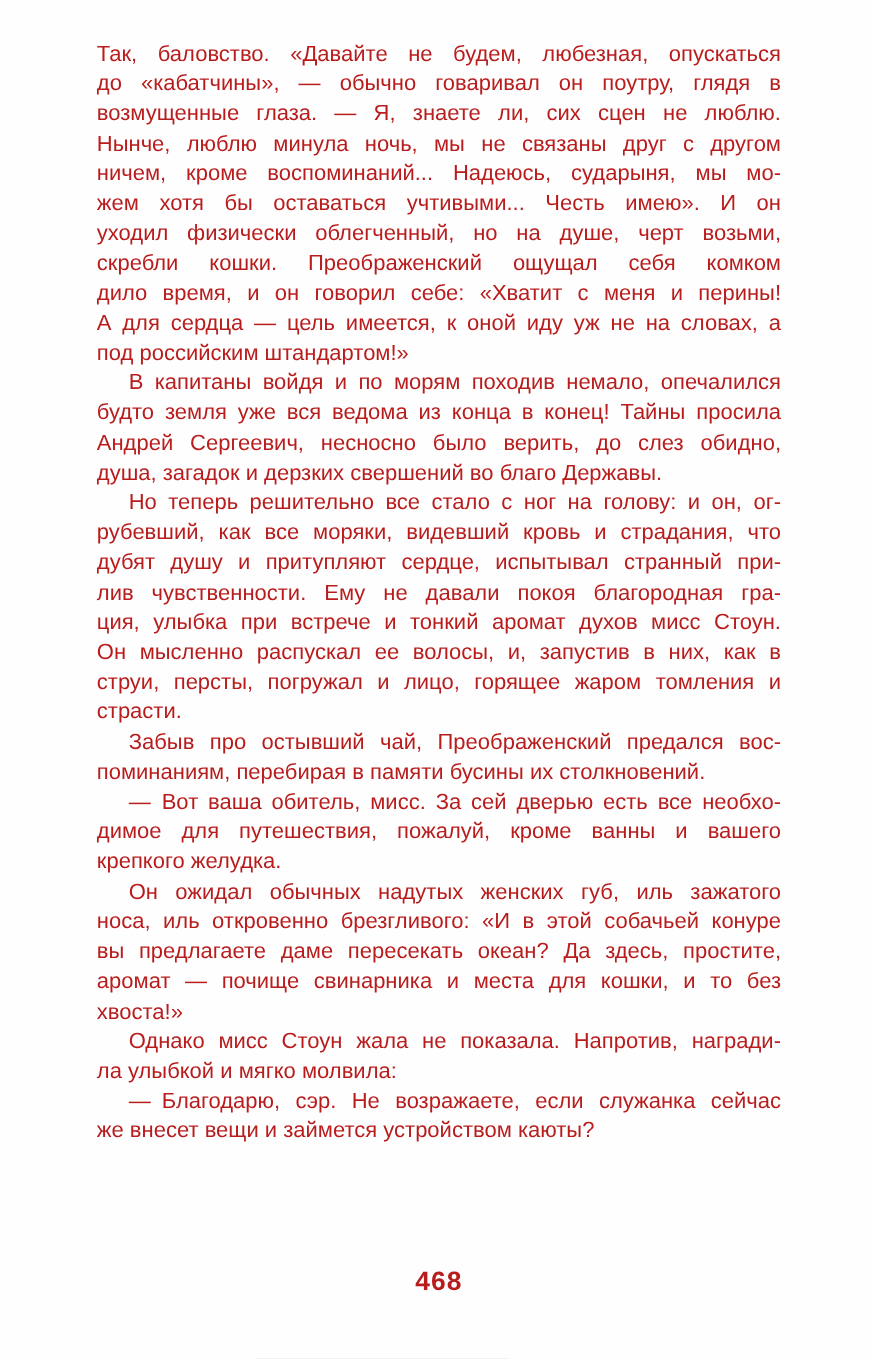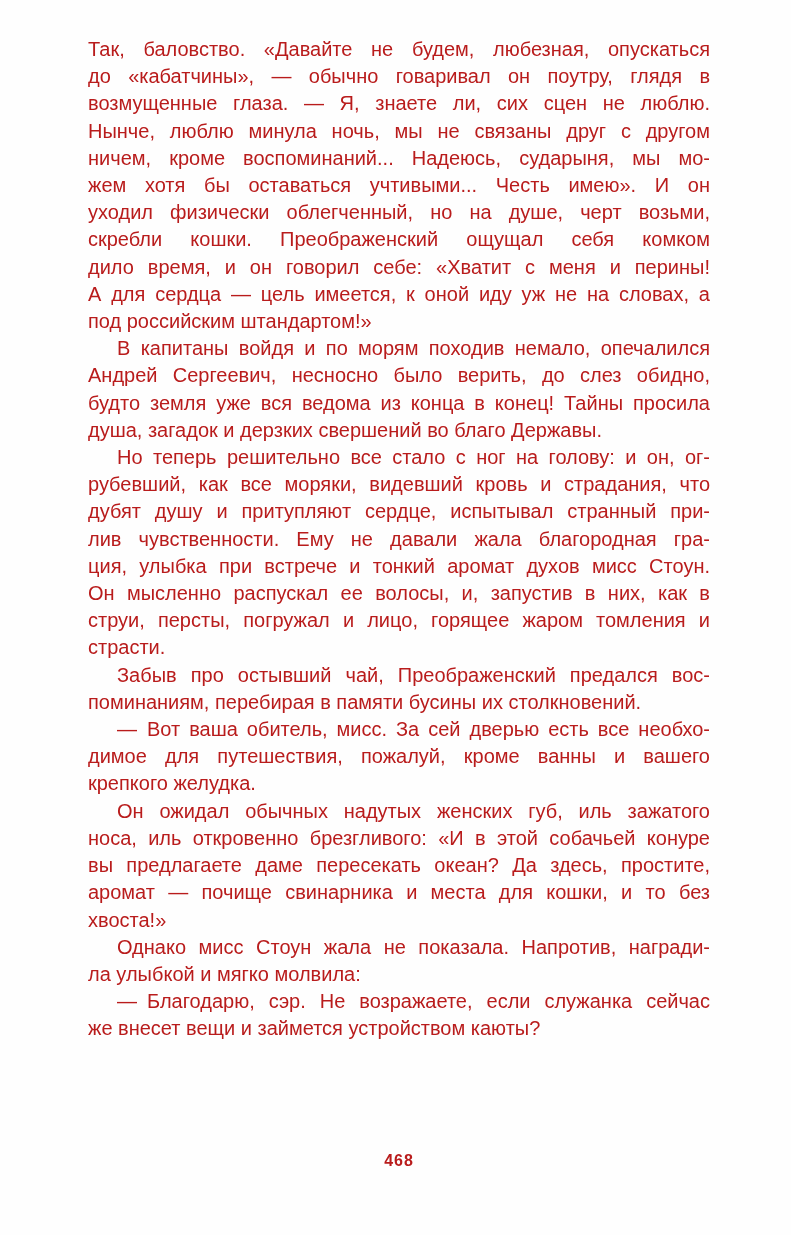--- a/index.html
+++ b/index.html
@@ -39,21 +39,21 @@
   }
   .line.indent {
     text-indent: 29px;
   }
   .page-number {
     position: absolute;
     left: 88px;
     top: 1152px;
     width: 622px;
     text-align: center;
-    font-size: 16px;
+    font-size: 24px;
     font-weight: bold;
     letter-spacing: 1px;
   }
 </style>
 </head>
 <body>
 
 <div class="book-page">
   <div class="text-block">
       <div class="para">
@@ -64,29 +64,29 @@
         <div class="line">ничем, кроме воспоминаний... Надеюсь, сударыня, мы мо-</div>
         <div class="line">жем хотя бы оставаться учтивыми... Честь имею». И он</div>
         <div class="line">уходил физически облегченный, но на душе, черт возьми,</div>
         <div class="line">скребли кошки. Преображенский ощущал себя комком</div>
         <div class="line">дило время, и он говорил себе: «Хватит с меня и перины!</div>
         <div class="line">А для сердца — цель имеется, к оной иду уж не на словах, а</div>
         <div class="line last">под российским штандартом!»</div>
       </div>
       <div class="para">
         <div class="line indent">В капитаны войдя и по морям походив немало, опечалился</div>
+        <div class="line">будто земля уже вся ведома из конца в конец! Тайны просила</div>
         <div class="line">Андрей Сергеевич, несносно было верить, до слез обидно,</div>
-        <div class="line">будто земля уже вся ведома из конца в конец! Тайны просила</div>
         <div class="line last">душа, загадок и дерзких свершений во благо Державы.</div>
       </div>
       <div class="para">
         <div class="line indent">Но теперь решительно все стало с ног на голову: и он, ог-</div>
         <div class="line">рубевший, как все моряки, видевший кровь и страдания, что</div>
         <div class="line">дубят душу и притупляют сердце, испытывал странный при-</div>
-        <div class="line">лив чувственности. Ему не давали жала благородная гра-</div>
+        <div class="line">лив чувственности. Ему не давали покоя благородная гра-</div>
         <div class="line">ция, улыбка при встрече и тонкий аромат духов мисс Стоун.</div>
         <div class="line">Он мысленно распускал ее волосы, и, запустив в них, как в</div>
         <div class="line">струи, персты, погружал и лицо, горящее жаром томления и</div>
         <div class="line last">страсти.</div>
       </div>
       <div class="para">
         <div class="line indent">Забыв про остывший чай, Преображенский предался вос-</div>
         <div class="line last">поминаниям, перебирая в памяти бусины их столкновений.</div>
       </div>
       <div class="para">

